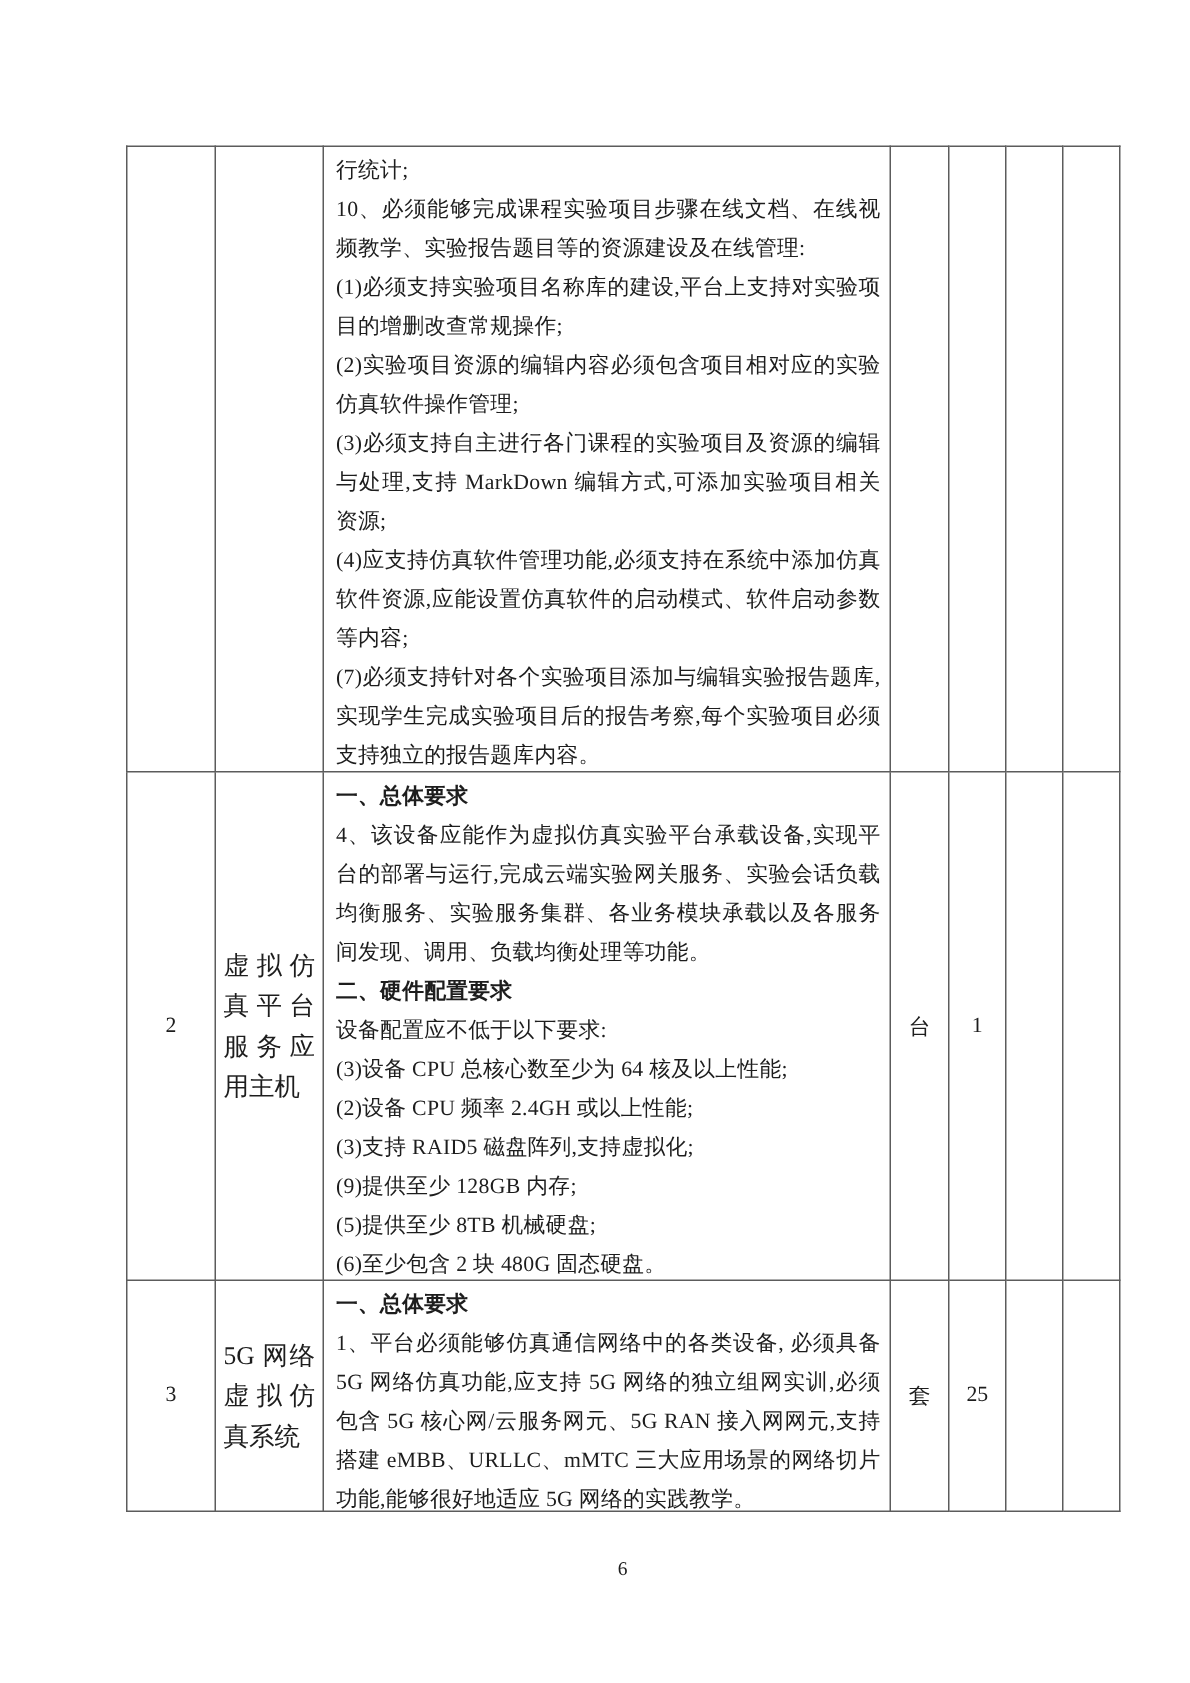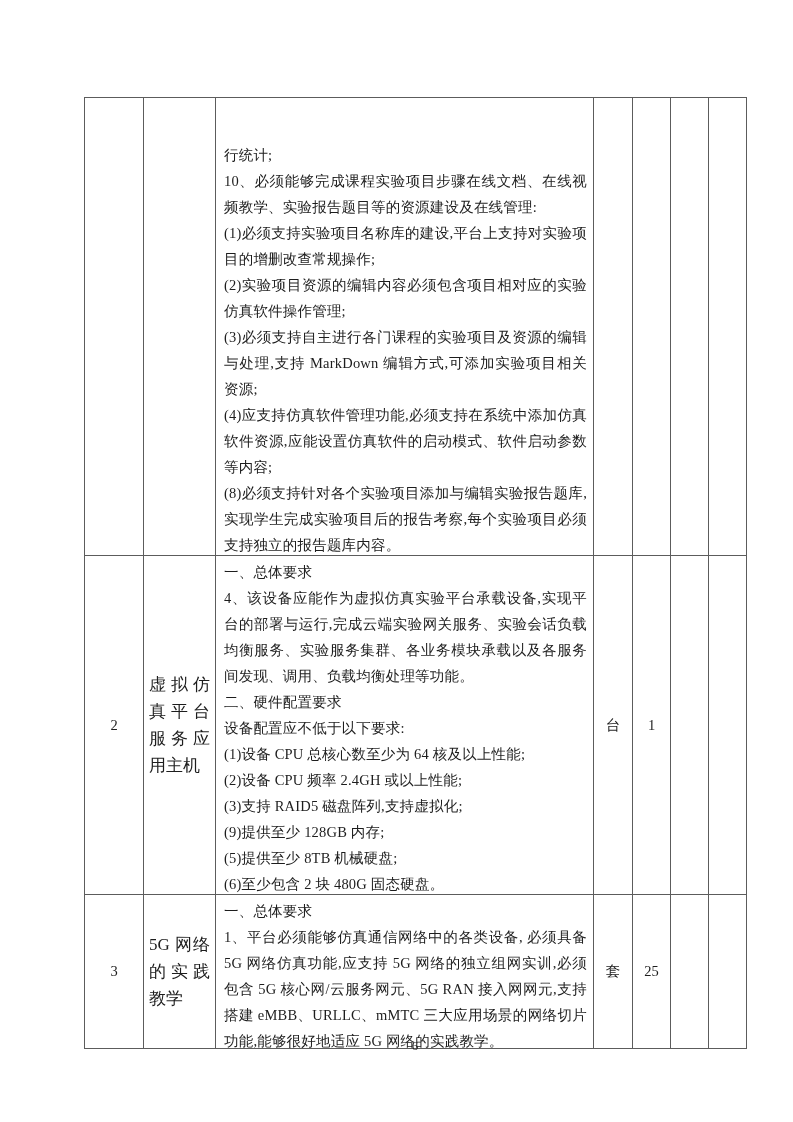--- a/index.html
+++ b/index.html
@@ -44,31 +44,31 @@
     font-size: 17px;
     line-height: 27px;
     text-align: justify;
     word-break: break-all;
   }
   td.c-desc { vertical-align: top; }
   .desc-inner {
     padding: 2px 6px 0 8px;
     overflow: hidden;
   }
-  .desc-inner.h1 { height: 413px; margin-top: 42px; }
+  .desc-inner.h1 { height: 413px; }
   .desc-inner.h2 { height: 335px; }
   .desc-inner.h3 { height: 150px; }
   p.para {
     margin: 0;
     font-size: 14.5px;
     line-height: 26px;
     text-align: justify;
     letter-spacing: 0.2px;
   }
-  p.para.bold { font-weight: normal; }
+  p.para.bold { font-weight: bold; }
   td.c-unit, td.c-qty {
     text-align: center;
     font-size: 14.5px;
   }
   .page-number {
     position: absolute;
     left: 84px;
     top: 1038px;
     width: 662px;
     text-align: center;
@@ -99,58 +99,58 @@
           <div class="name-inner"></div>
         </td>
         <td class="c-desc">
           <div class="desc-inner h1">
             <p class="para">行统计;</p>
             <p class="para">10、必须能够完成课程实验项目步骤在线文档、在线视频教学、实验报告题目等的资源建设及在线管理:</p>
             <p class="para">(1)必须支持实验项目名称库的建设,平台上支持对实验项目的增删改查常规操作;</p>
             <p class="para">(2)实验项目资源的编辑内容必须包含项目相对应的实验仿真软件操作管理;</p>
             <p class="para">(3)必须支持自主进行各门课程的实验项目及资源的编辑与处理,支持 MarkDown 编辑方式,可添加实验项目相关资源;</p>
             <p class="para">(4)应支持仿真软件管理功能,必须支持在系统中添加仿真软件资源,应能设置仿真软件的启动模式、软件启动参数等内容;</p>
-            <p class="para">(8)必须支持针对各个实验项目添加与编辑实验报告题库,实现学生完成实验项目后的报告考察,每个实验项目必须支持独立的报告题库内容。</p>
+            <p class="para">(7)必须支持针对各个实验项目添加与编辑实验报告题库,实现学生完成实验项目后的报告考察,每个实验项目必须支持独立的报告题库内容。</p>
           </div>
         </td>
         <td class="c-unit"></td>
         <td class="c-qty"></td>
         <td class="c-empty"></td>
         <td class="c-empty"></td>
       </tr>
 
       <tr class="r2">
         <td class="c-no">2</td>
         <td class="c-name">
           <div class="name-inner">虚拟仿真平台服务应用主机</div>
         </td>
         <td class="c-desc">
           <div class="desc-inner h2">
             <p class="para bold">一、总体要求</p>
             <p class="para">4、该设备应能作为虚拟仿真实验平台承载设备,实现平台的部署与运行,完成云端实验网关服务、实验会话负载均衡服务、实验服务集群、各业务模块承载以及各服务间发现、调用、负载均衡处理等功能。</p>
             <p class="para bold">二、硬件配置要求</p>
             <p class="para">设备配置应不低于以下要求:</p>
-            <p class="para">(1)设备 CPU 总核心数至少为 64 核及以上性能;</p>
+            <p class="para">(3)设备 CPU 总核心数至少为 64 核及以上性能;</p>
             <p class="para">(2)设备 CPU 频率 2.4GH 或以上性能;</p>
             <p class="para">(3)支持 RAID5 磁盘阵列,支持虚拟化;</p>
             <p class="para">(9)提供至少 128GB 内存;</p>
             <p class="para">(5)提供至少 8TB 机械硬盘;</p>
             <p class="para">(6)至少包含 2 块 480G 固态硬盘。</p>
           </div>
         </td>
         <td class="c-unit">台</td>
         <td class="c-qty">1</td>
         <td class="c-empty"></td>
         <td class="c-empty"></td>
       </tr>
 
       <tr class="r3">
         <td class="c-no">3</td>
         <td class="c-name">
-          <div class="name-inner">5G 网络的实践教学</div>
+          <div class="name-inner">5G 网络虚拟仿真系统</div>
         </td>
         <td class="c-desc">
           <div class="desc-inner h3">
             <p class="para bold">一、总体要求</p>
             <p class="para">1、平台必须能够仿真通信网络中的各类设备, 必须具备 5G 网络仿真功能,应支持 5G 网络的独立组网实训,必须包含 5G 核心网/云服务网元、5G RAN 接入网网元,支持搭建 eMBB、URLLC、mMTC 三大应用场景的网络切片功能,能够很好地适应 5G 网络的实践教学。</p>
           </div>
         </td>
         <td class="c-unit">套</td>
         <td class="c-qty">25</td>
         <td class="c-empty"></td>

